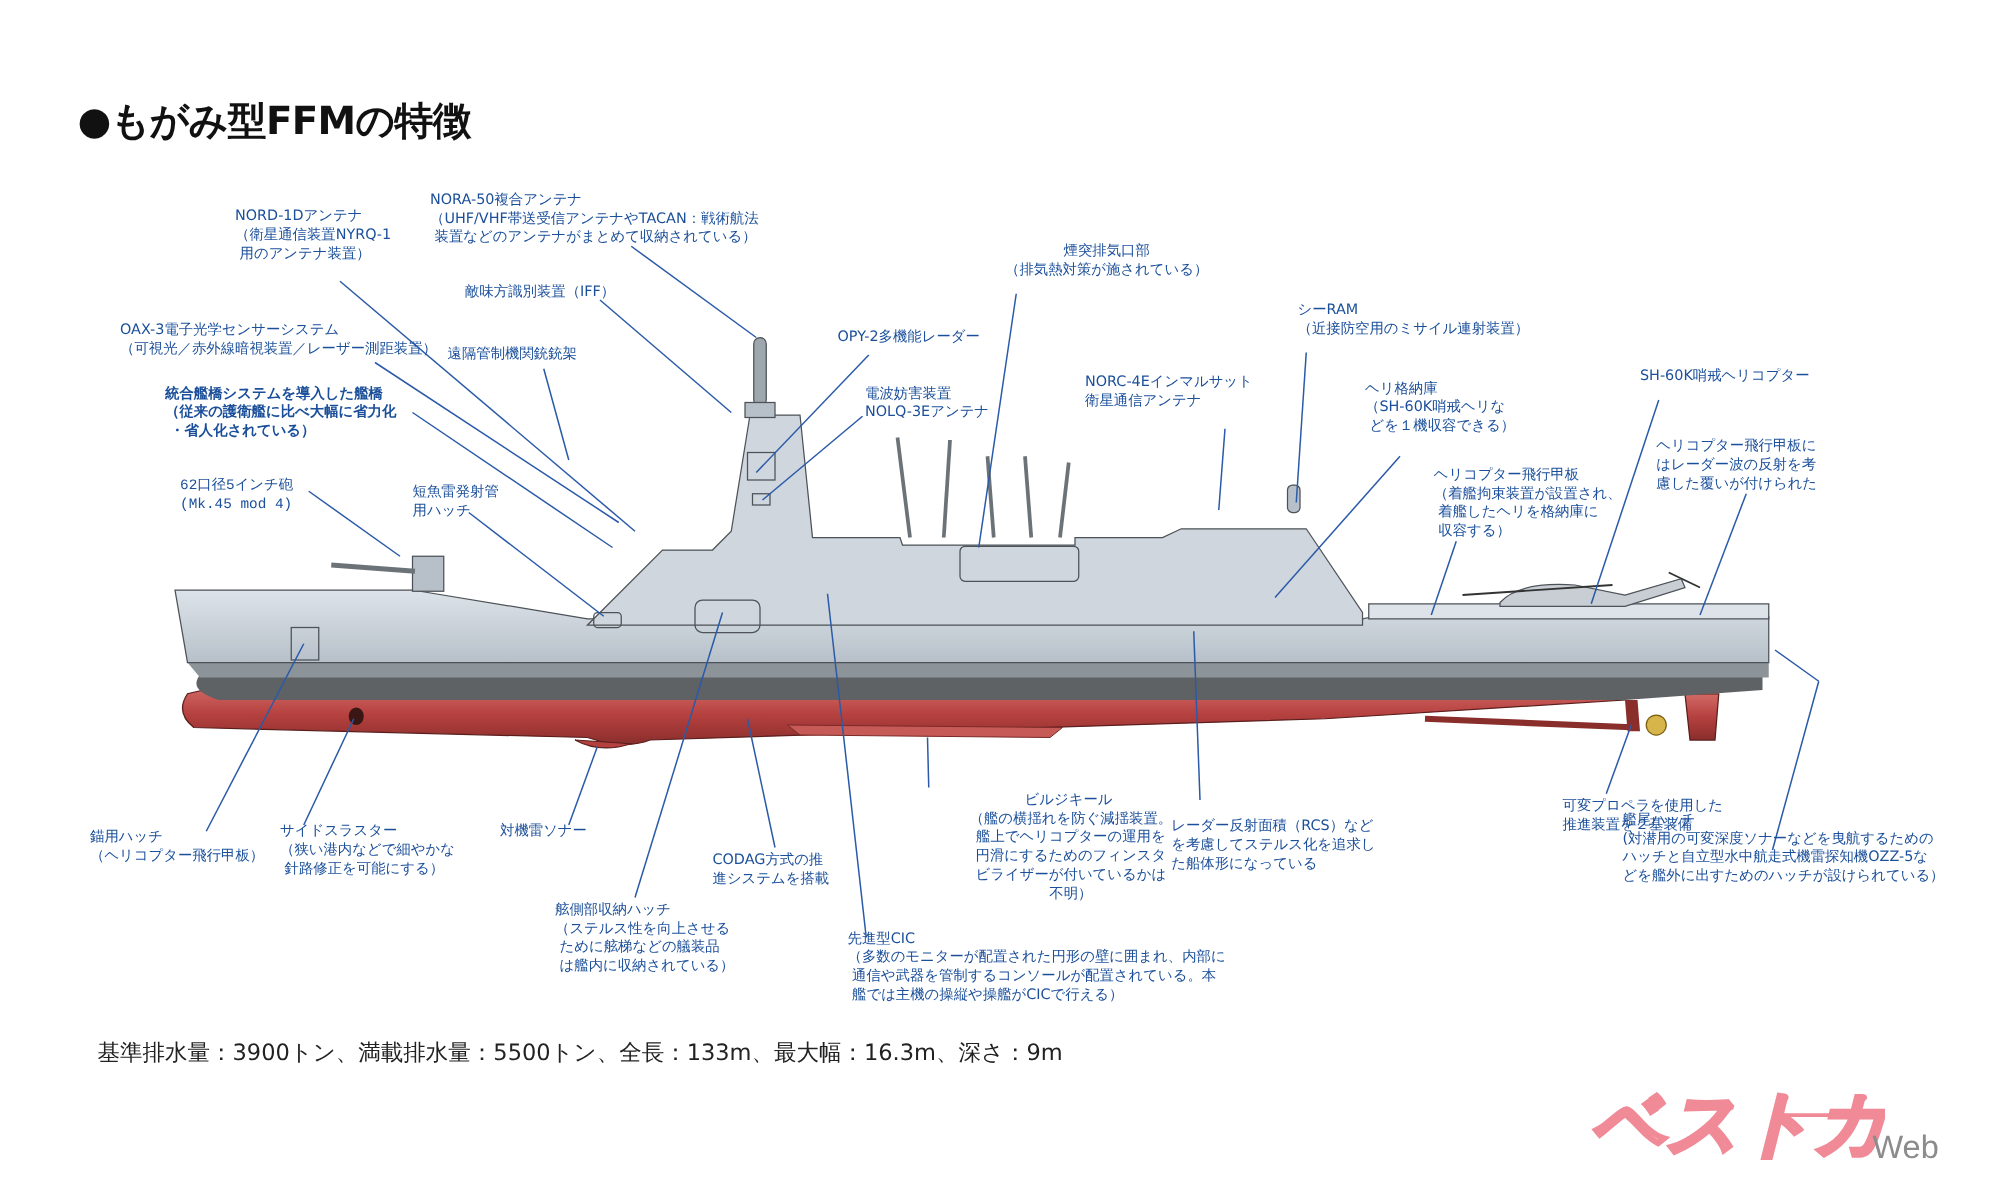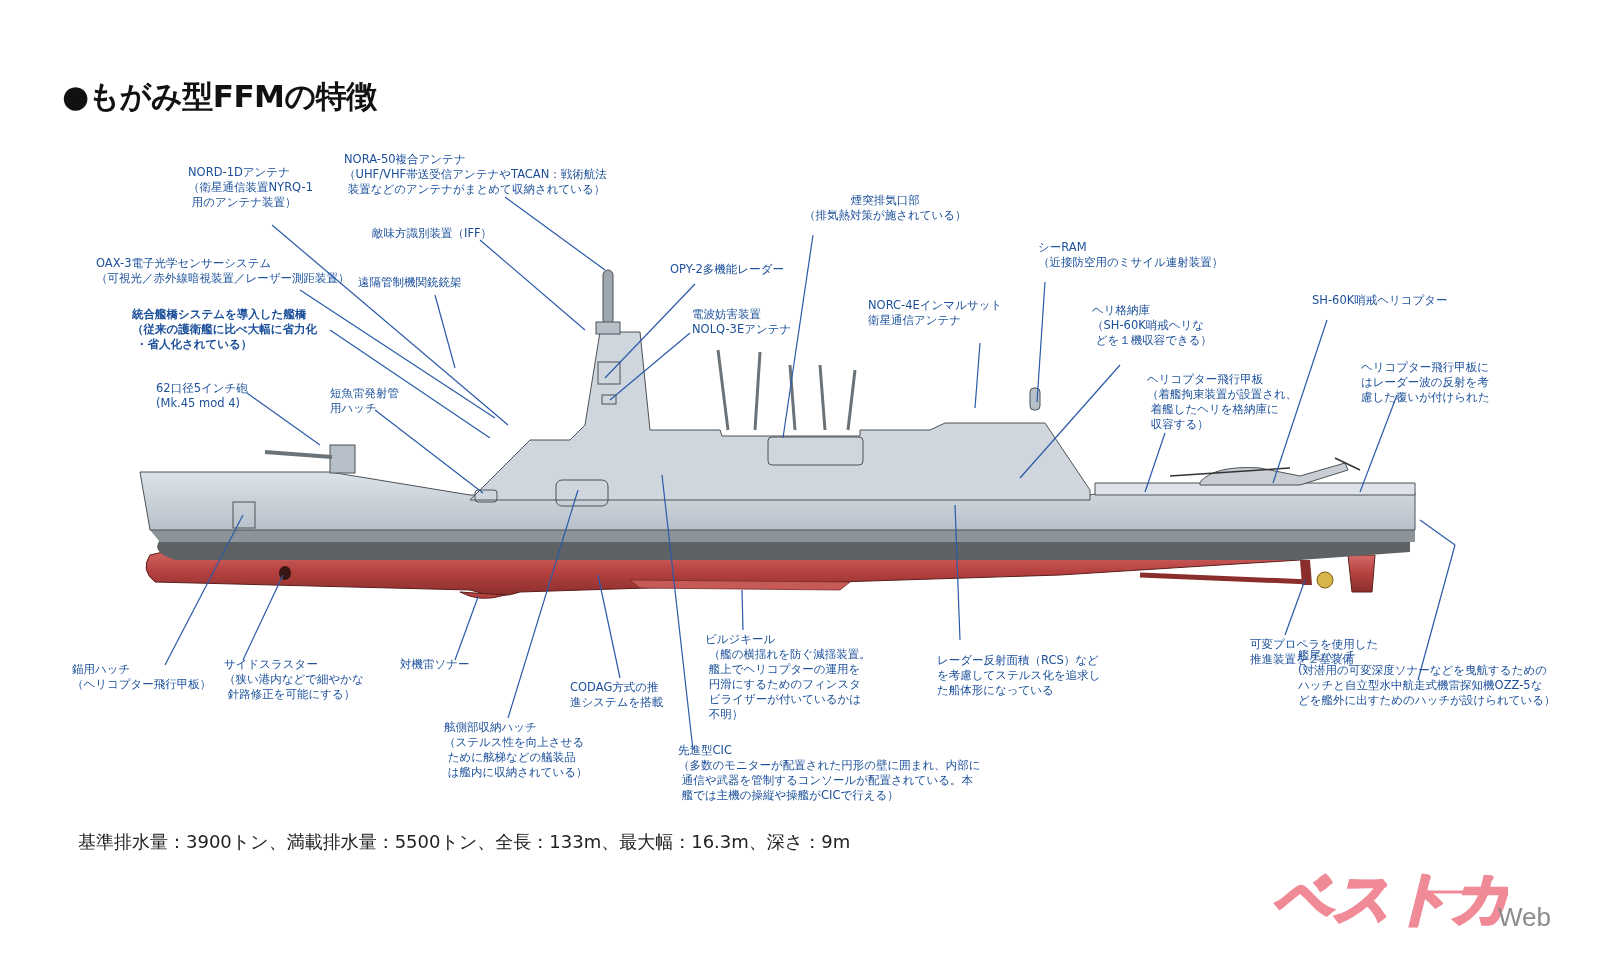--- a/index.html
+++ b/index.html
@@ -110,61 +110,61 @@
 <div class="ann" style="left:344px;top:152px;">NORA-50複合アンテナ
 （UHF/VHF帯送受信アンテナやTACAN：戦術航法
  装置などのアンテナがまとめて収納されている）</div>
 <div class="ann" style="left:372px;top:226px;">敵味方識別装置（IFF）</div>
 <div class="ann" style="left:68px;top:256px;margin-left:28px;">OAX-3電子光学センサーシステム
 （可視光／赤外線暗視装置／レーザー測距装置）</div>
 <div class="ann" style="left:358px;top:275px;">遠隔管制機関銃銃架</div>
 <div class="ann" style="left:132px;top:307px;font-weight:bold;">統合艦橋システムを導入した艦橋
 （従来の護衛艦に比べ大幅に省力化
  ・省人化されている）</div>
-<div class="ann" style="left:156px;top:381px;">62口径5インチ砲
+<div class="ann" style="left:144px;top:381px;font-family:Liberation Mono, monospace;">62口径5インチ砲
 (Mk.45 mod 4)</div>
 <div class="ann" style="left:330px;top:386px;">短魚雷発射管
 用ハッチ</div>
 <div class="ann" style="left:670px;top:262px;">OPY-2多機能レーダー</div>
 <div class="ann" style="left:692px;top:307px;">電波妨害装置
 NOLQ-3Eアンテナ</div>
 <div class="ann" style="left:804px;top:193px;text-align:center;">煙突排気口部
 （排気熱対策が施されている）</div>
 <div class="ann" style="left:868px;top:298px;">NORC-4Eインマルサット
 衛星通信アンテナ</div>
 <div class="ann" style="left:1038px;top:240px;">シーRAM
 （近接防空用のミサイル連射装置）</div>
 <div class="ann" style="left:1092px;top:303px;">ヘリ格納庫
 （SH-60K哨戒ヘリな
  どを１機収容できる）</div>
 <div class="ann" style="left:1312px;top:293px;">SH-60K哨戒ヘリコプター</div>
 <div class="ann" style="left:1147px;top:372px;">ヘリコプター飛行甲板
 （着艦拘束装置が設置され、
  着艦したヘリを格納庫に
  収容する）</div>
-<div class="ann" style="left:1325px;top:360px;margin-left:36px;">ヘリコプター飛行甲板に
+<div class="ann" style="left:1325px;top:349px;">ヘリコプター飛行甲板に
 はレーダー波の反射を考
 慮した覆いが付けられた</div>
 <div class="ann" style="left:72px;top:662px;">錨用ハッチ
 （ヘリコプター飛行甲板）</div>
 <div class="ann" style="left:224px;top:657px;">サイドスラスター
 （狭い港内などで細やかな
  針路修正を可能にする）</div>
 <div class="ann" style="left:400px;top:657px;">対機雷ソナー</div>
 <div class="ann" style="left:444px;top:720px;">舷側部収納ハッチ
 （ステルス性を向上させる
  ために舷梯などの艤装品
  は艦内に収納されている）</div>
 <div class="ann" style="left:570px;top:680px;">CODAG方式の推
 進システムを搭載</div>
 <div class="ann" style="left:678px;top:743px;">先進型CIC
 （多数のモニターが配置された円形の壁に囲まれ、内部に
  通信や武器を管制するコンソールが配置されている。本
  艦では主機の操縦や操艦がCICで行える）</div>
-<div class="ann" style="left:705px;top:632px;">ビルジキール
+<div class="ann" style="left:772px;top:632px;text-align:center;">ビルジキール
  （艦の横揺れを防ぐ減揺装置。
  艦上でヘリコプターの運用を
  円滑にするためのフィンスタ
  ビライザーが付いているかは
  不明）</div>
 <div class="ann" style="left:937px;top:642px;margin-top:11px;">レーダー反射面積（RCS）など
 を考慮してステルス化を追求し
 た船体形になっている</div>
 <div class="ann" style="left:1250px;top:637px;">可変プロペラを使用した
 推進装置を２基装備</div>

